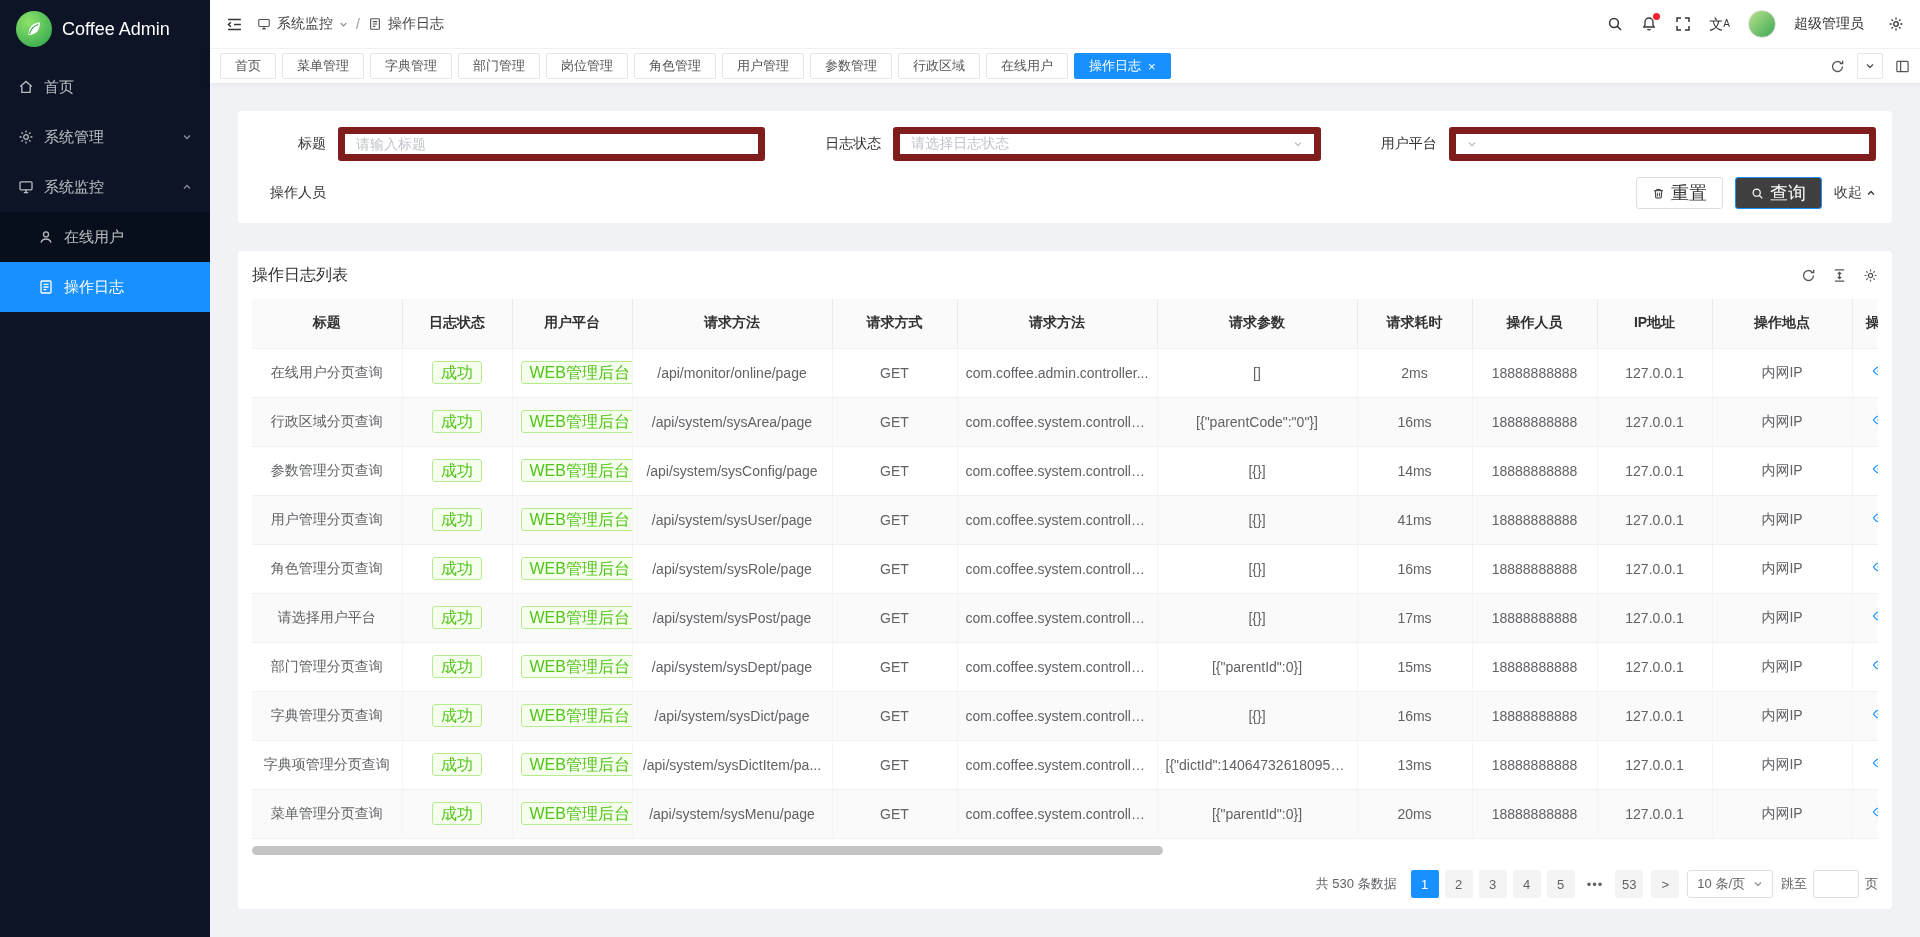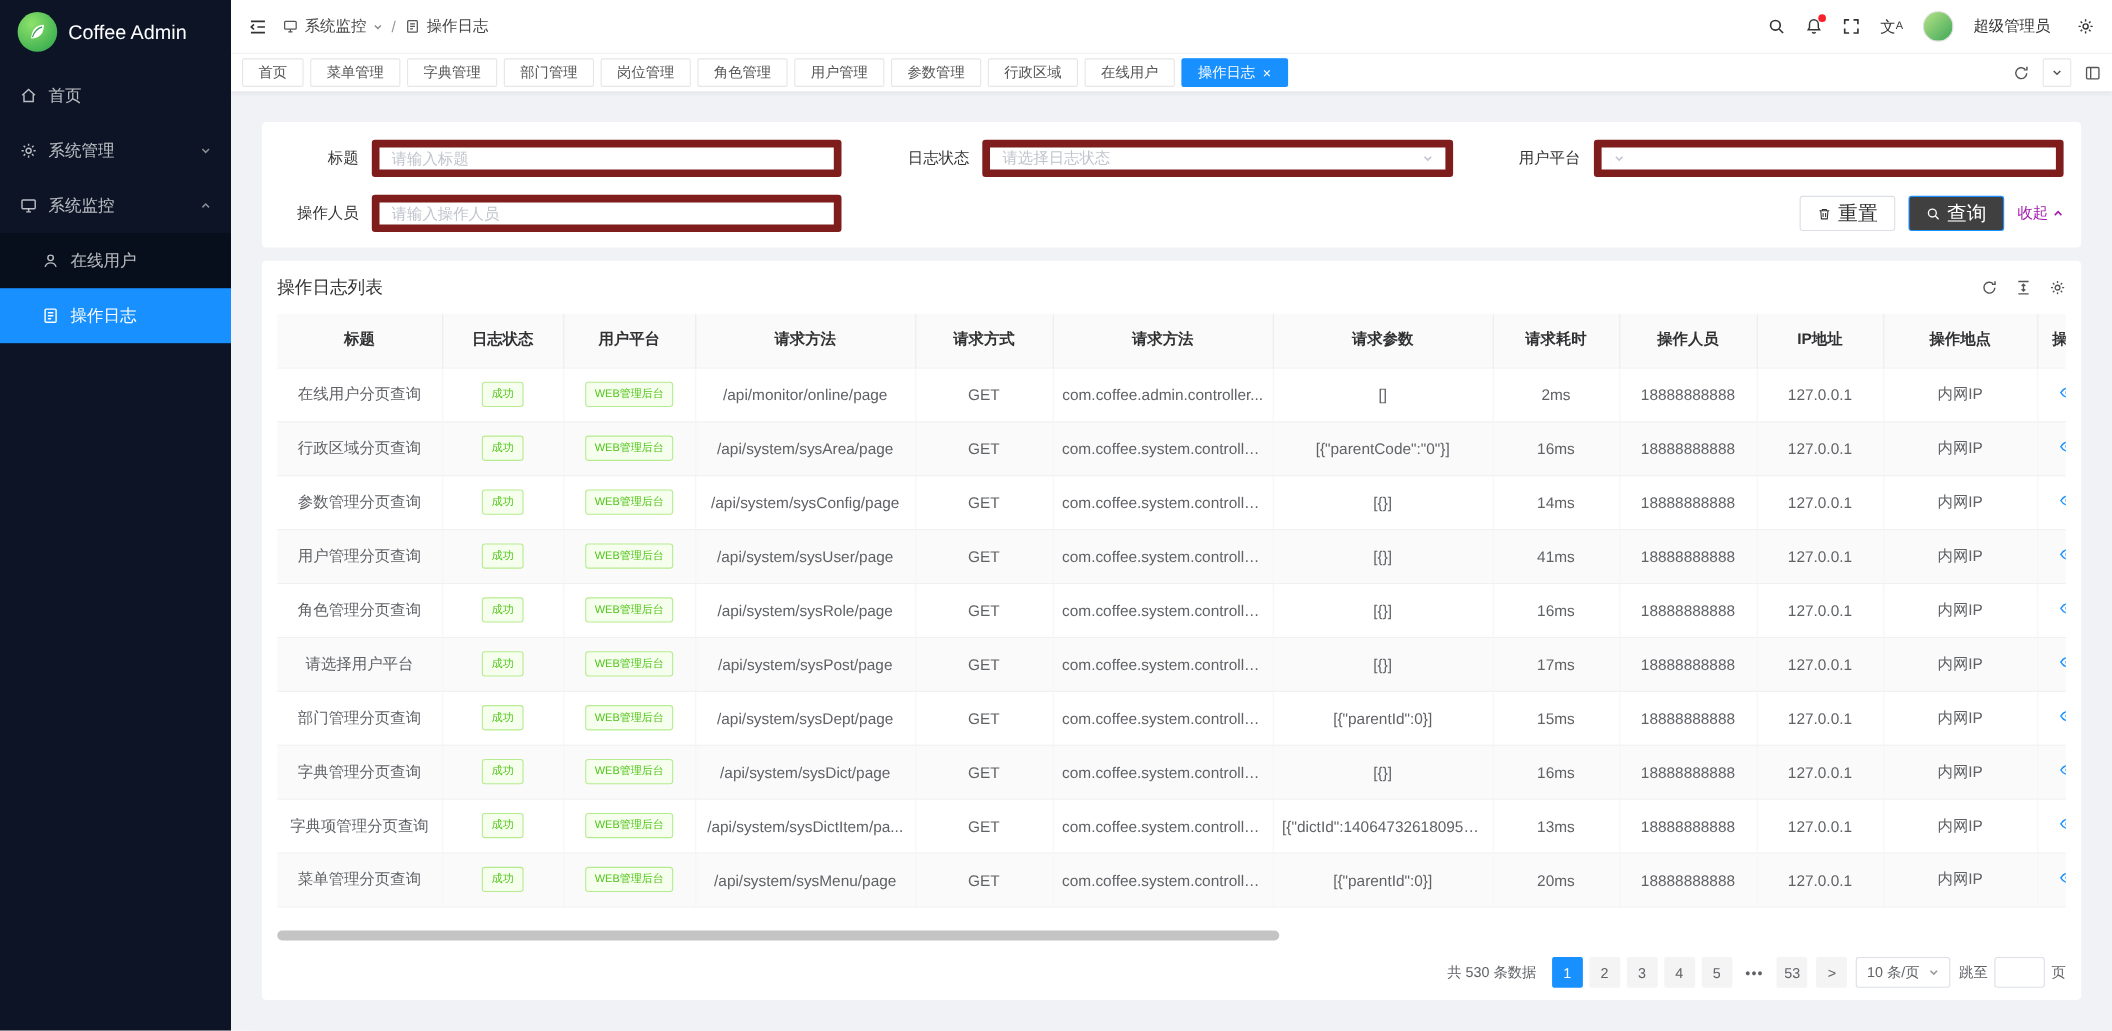--- a/index.html
+++ b/index.html
@@ -33,53 +33,53 @@
   .username{font-size:14px;color:#333;cursor:pointer}
   .trans-txt{font-size:14px;color:#333;cursor:pointer;line-height:1}
 
   .tabbar{height:34px;background:#fff;display:flex;align-items:center;padding:0 10px;gap:6px;box-shadow:0 2px 4px rgba(0,0,0,.05);position:relative;z-index:2}
   .tab{height:26px;display:flex;align-items:center;gap:7px;padding:0 14px;border:1px solid #e6e6e6;background:#fff;font-size:13px;color:#555;cursor:pointer;border-radius:2px;white-space:nowrap}
   .tab.active{background:#1890ff;border-color:#1890ff;color:#fff}
   .tab .close{font-size:13px;line-height:1;cursor:pointer}
   .tabbar-right{margin-left:auto;display:flex;align-items:center;gap:12px}
   .tab-drop{width:26px;height:26px;border:1px solid #e6e6e6;border-radius:2px;display:flex;align-items:center;justify-content:center;cursor:pointer;color:#555}
 
-  .content{flex:1;padding:28px;display:flex;flex-direction:column;gap:12px;min-height:0}
+  .content{flex:1;padding:28px;display:flex;flex-direction:column;gap:28px;min-height:0}
   .card{background:#fff;border-radius:4px}
 
   
   .filter-card{padding:16px 16px 14px}
   .filter-grid{display:grid;grid-template-columns:1fr 1fr 1fr;column-gap:44px;row-gap:16px}
   .field{display:flex;align-items:center;gap:12px;min-width:0}
   .field .flabel{width:72px;text-align:right;font-size:14px;color:#333;flex-shrink:0;white-space:nowrap}
   .control{flex:1;height:34px;border:7px solid #7f1d1d;border-radius:3px;display:flex;align-items:center;padding:0 11px;background:#fff;min-width:0}
   .control input{border:none;outline:none;width:100%;font-size:14px;font-family:inherit;color:#333;background:transparent}
   .control input::placeholder{color:#c0c4cc}
   .select .ph{color:#c0c4cc;font-size:14px;flex:1;white-space:nowrap;overflow:hidden}
   .select{cursor:pointer}
   .select .chev{color:#c0c4cc}
   .filter-actions{grid-column:3;display:flex;align-items:center;justify-content:flex-end;gap:12px}
   .btn{height:32px;display:inline-flex;align-items:center;gap:6px;padding:0 15px;border-radius:3px;font-size:18px;cursor:pointer;border:1px solid #dcdfe6;background:#fff;color:#333;white-space:nowrap}
   .btn.primary{background:#404040;border-color:#1890ff;color:#fff}
-  .link{color:#a21caf;font-size:14px;display:inline-flex;align-items:center;gap:4px;cursor:pointer;white-space:nowrap}
+  .link{color:#404040;font-size:14px;display:inline-flex;align-items:center;gap:4px;cursor:pointer;white-space:nowrap}
 
   
   .table-card{flex:1;display:flex;flex-direction:column;min-height:0;padding:0 14px}
   .card-header{height:48px;display:flex;align-items:center;flex-shrink:0}
   .card-title{font-size:16px;color:#303133}
   .card-tools{margin-left:auto;display:flex;gap:16px;align-items:center}
   .table-wrap{flex:1;position:relative;min-height:0;overflow:hidden}
   table{width:100%;border-collapse:collapse;table-layout:fixed}
   th,td{height:49px;text-align:center;border-bottom:1px solid #f0f0f0;border-right:1px solid #f5f5f5;font-size:14px;white-space:nowrap;overflow:hidden;text-overflow:ellipsis;padding:0 8px}
   th{background:#fafafa;color:#303133;font-weight:700;border-right:1px solid #ececec}
   td{color:#606266}
   tbody tr:nth-child(even) td{background:#fafafa}
   th:last-child,td:last-child{border-right:none}
   .col-op{border-left:1px solid #e4e4e4 !important;box-shadow:-7px 0 7px -7px rgba(0,0,0,.15)}
-  .badge{display:inline-block;padding:2px 8px;font-size:10px;border-radius:3px;color:#52c41a;background:#f6ffed;border:1px solid #b7eb8f;line-height:17px;white-space:nowrap}
+  .badge{display:inline-block;padding:2px 8px;font-size:16px;border-radius:3px;color:#52c41a;background:#f6ffed;border:1px solid #b7eb8f;line-height:17px;white-space:nowrap}
   .eye{display:inline-flex;cursor:pointer}
   .hscroll{position:absolute;left:0;right:0;bottom:4px;height:9px}
   .hscroll-thumb{width:56%;height:9px;border-radius:5px;background:#c4c4c4;cursor:pointer}
 
   
   .pagination{height:50px;display:flex;align-items:center;justify-content:flex-end;gap:8px;font-size:13px;color:#606266;flex-shrink:0}
   .total-text{margin-right:6px;white-space:nowrap}
   .page-btn{min-width:28px;height:28px;border:none;border-radius:2px;background:#f4f4f5;display:flex;align-items:center;justify-content:center;font-size:13px;color:#606266;cursor:pointer;padding:0 6px}
   .page-btn.active{background:#1890ff;color:#fff}
   .page-btn.dots{background:transparent;letter-spacing:1px}
@@ -311,23 +311,20 @@
           <span class="control select">
             <span class="chev">
                 <svg width="10" height="10" viewBox="0 0 10 10" fill="none" stroke="currentColor" stroke-width="1.4">
                   <path d="M2 3.5l3 3 3-3"></path>
                 </svg>
               </span>
           </span>
         </div>
         <div class="field">
           <span class="flabel">操作人员</span>
-          <span class="control">
-            <input placeholder="请输入操作人员" style="">
-          </span>
         </div>
         <div class="filter-actions">
           <button class="btn">
             <span>
                 <svg width="13" height="13" viewBox="0 0 16 16" fill="none" stroke="#333" stroke-width="1.2">
                   <path d="M2.5 4.5h11M5.8 4.5V3h4.4v1.5M4 4.5l.7 9h6.6l.7-9M6.6 7v4.5M9.4 7v4.5"></path>
                 </svg>
               </span>
             <span>重置</span>
           </button>

